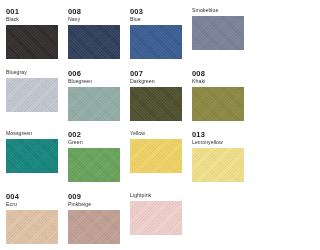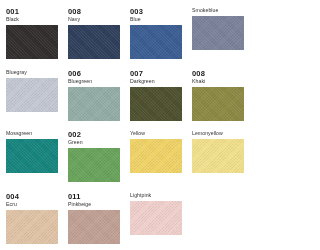--- a/index.html
+++ b/index.html
@@ -106,30 +106,31 @@
     <div class="swatch-cell">
       <div class="swatch-code">002</div>
       <div class="swatch-name">Green</div>
       <div class="swatch-chip" style="background-color: rgb(105, 163, 92);"></div>
     </div>
     <div class="swatch-cell">
       <div class="swatch-name">Yellow</div>
       <div class="swatch-chip" style="background-color: rgb(238, 210, 104);"></div>
     </div>
     <div class="swatch-cell">
+      <div class="swatch-code">013</div>
       <div class="swatch-name">Lemonyellow</div>
       <div class="swatch-chip" style="background-color: rgb(239, 223, 140);"></div>
     </div>
     <div class="swatch-cell">
       <div class="swatch-code">004</div>
       <div class="swatch-name">Ecru</div>
       <div class="swatch-chip" style="background-color: rgb(223, 195, 166);"></div>
     </div>
     <div class="swatch-cell">
-      <div class="swatch-code">011</div>
+      <div class="swatch-code">009</div>
       <div class="swatch-name">Pinkbeige</div>
       <div class="swatch-chip" style="background-color: rgb(192, 160, 148);"></div>
     </div>
     <div class="swatch-cell">
       <div class="swatch-name">Lightpink</div>
       <div class="swatch-chip" style="background-color: rgb(238, 207, 203);"></div>
     </div>
   </div>
 
 </body></html>

